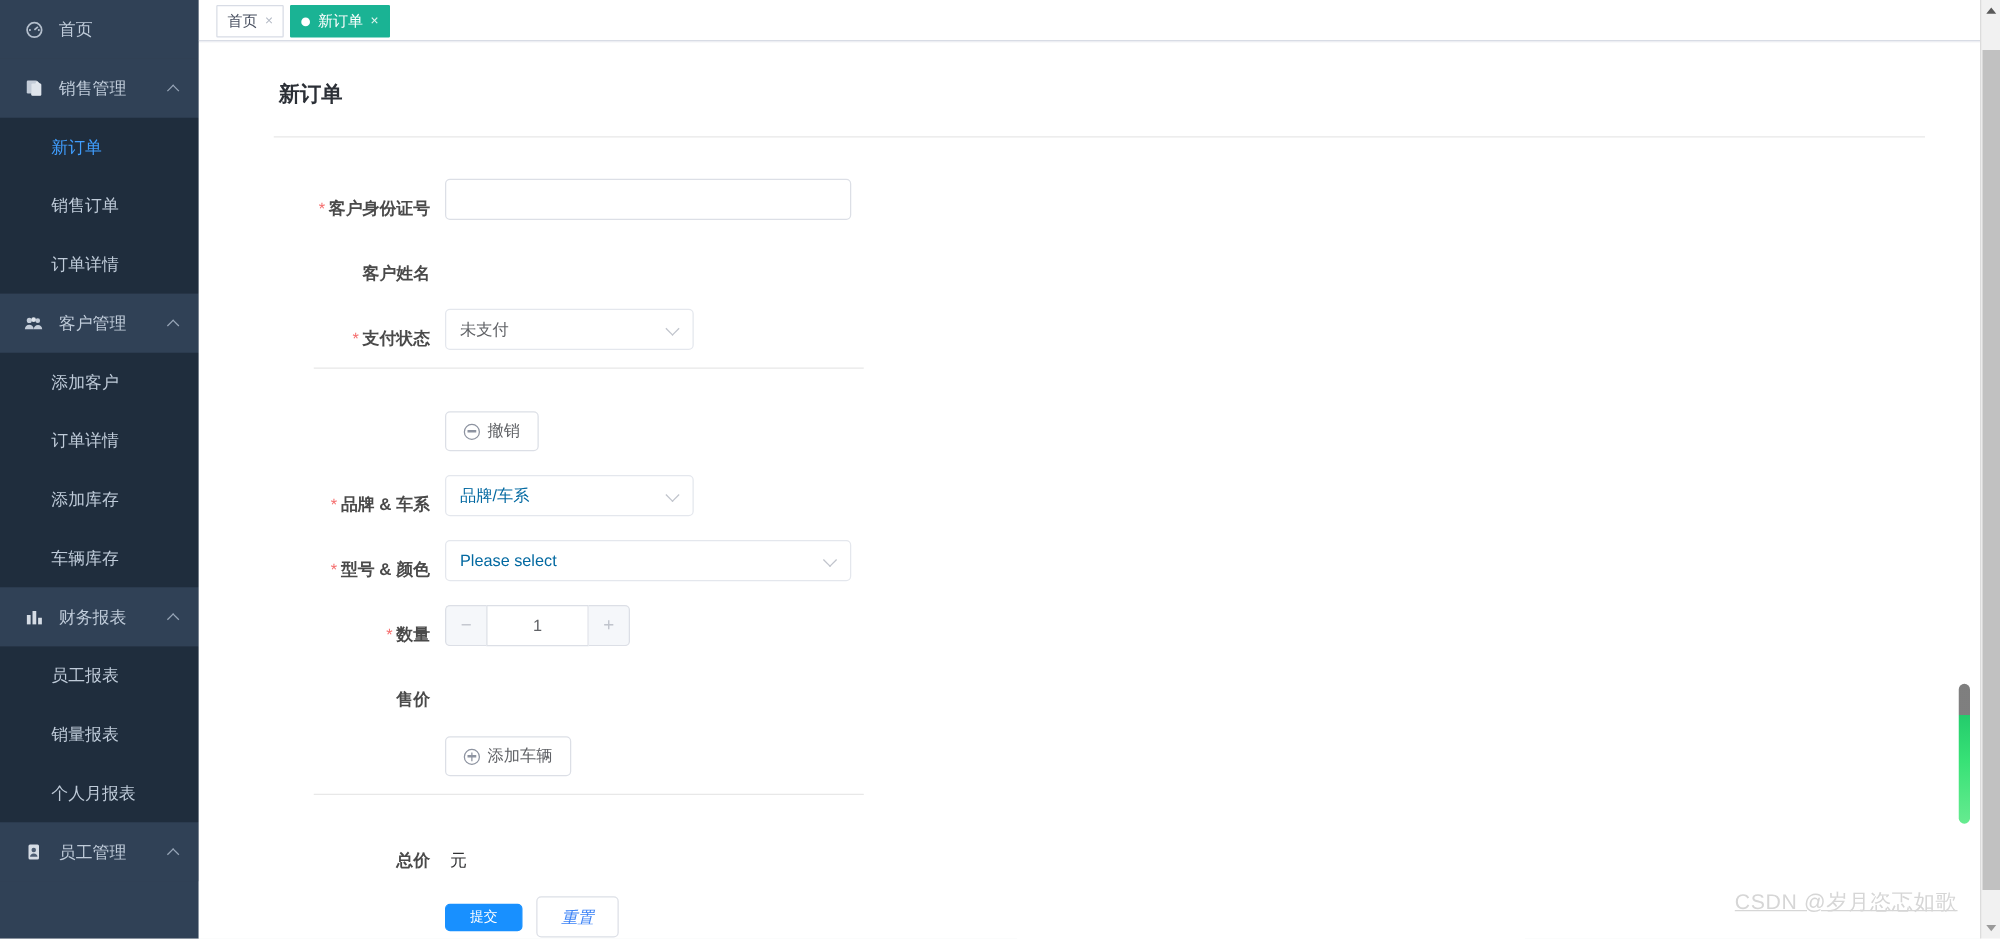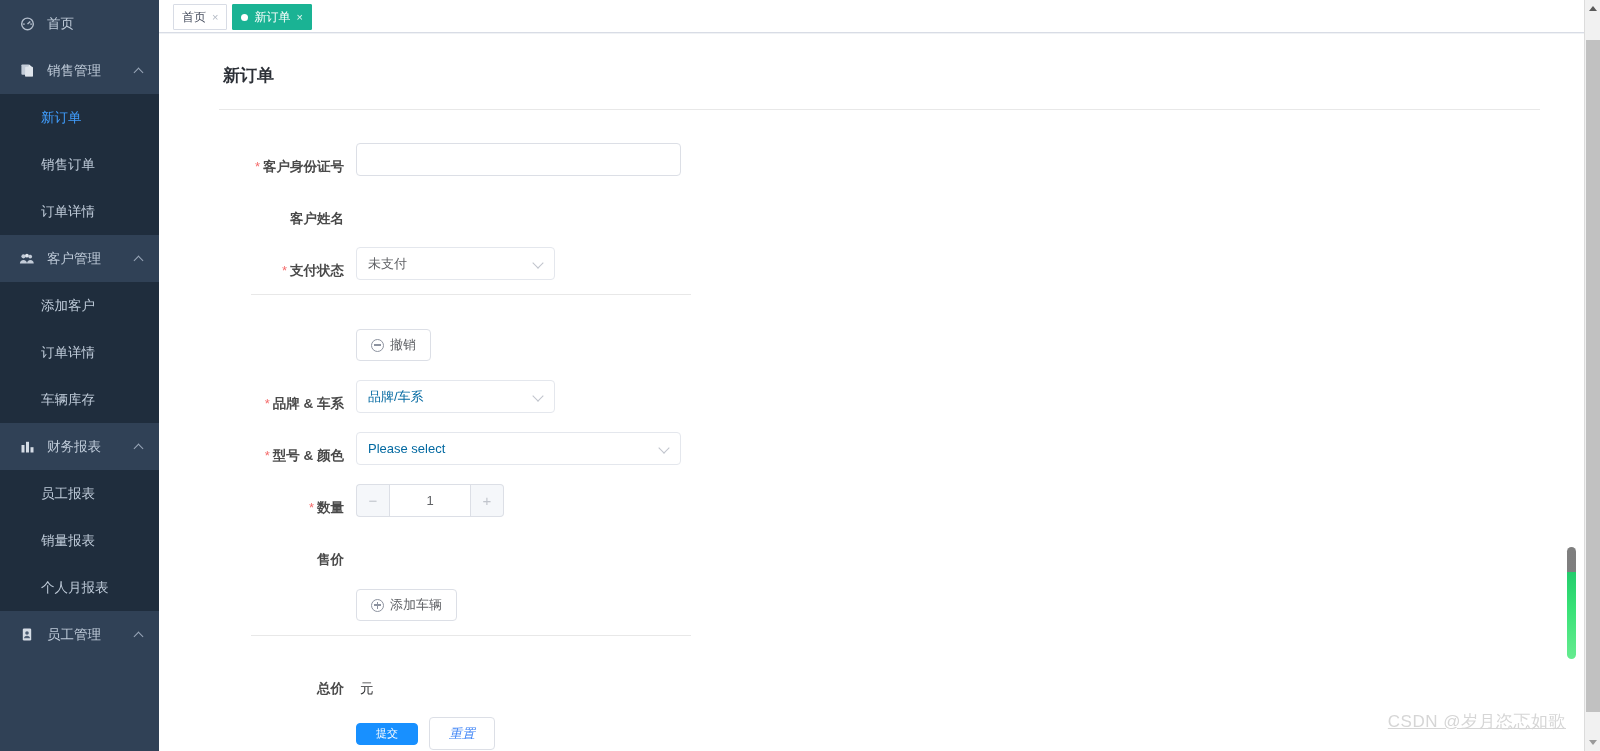--- a/index.html
+++ b/index.html
@@ -291,20 +291,23 @@
       <div class="submenu-item">
         <span>添加客户</span>
       </div>
       <div class="submenu-item">
         <span>订单详情</span>
       </div>
     </div>
 
     <div class="submenu">
       <div class="submenu-item">
+        <span>添加库存</span>
+      </div>
+      <div class="submenu-item">
         <span>车辆库存</span>
       </div>
     </div>
 
     <div class="nav-group-header">
       <span class="ic">
         <svg width="15" height="14" viewBox="0 0 15 14">
             <rect x="1.5" y="5" width="3" height="7.5" fill="#d5dce5"></rect>
             <rect x="6" y="1.8" width="3" height="10.7" fill="#d5dce5"></rect>
             <rect x="10.5" y="7.2" width="3" height="5.3" fill="#d5dce5"></rect>

